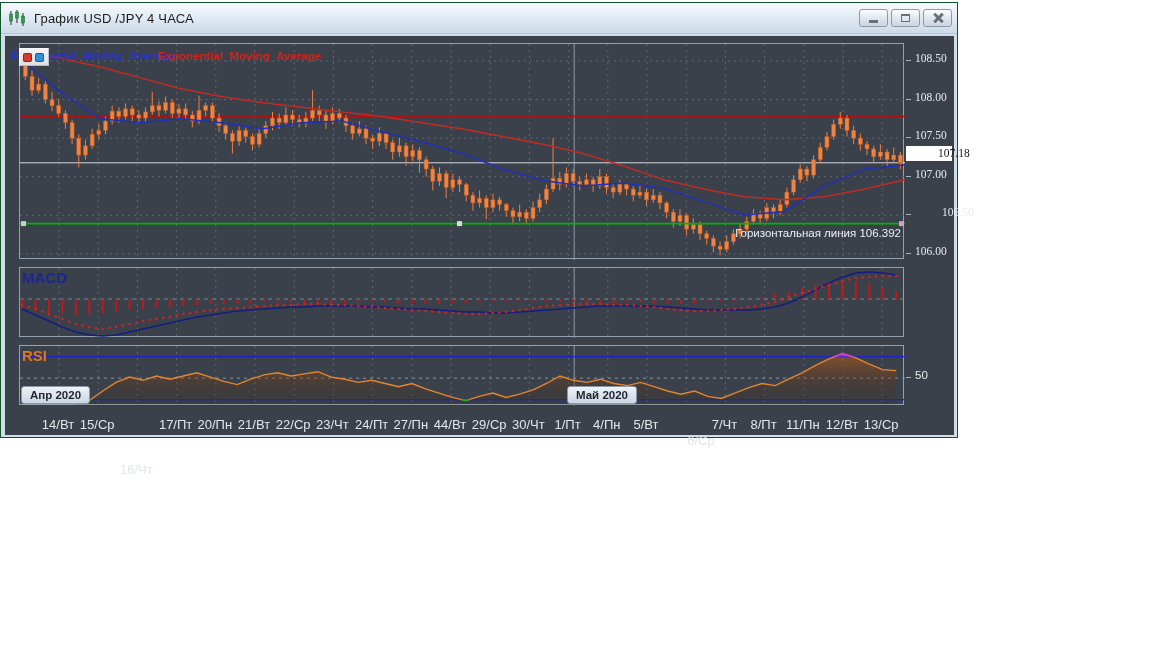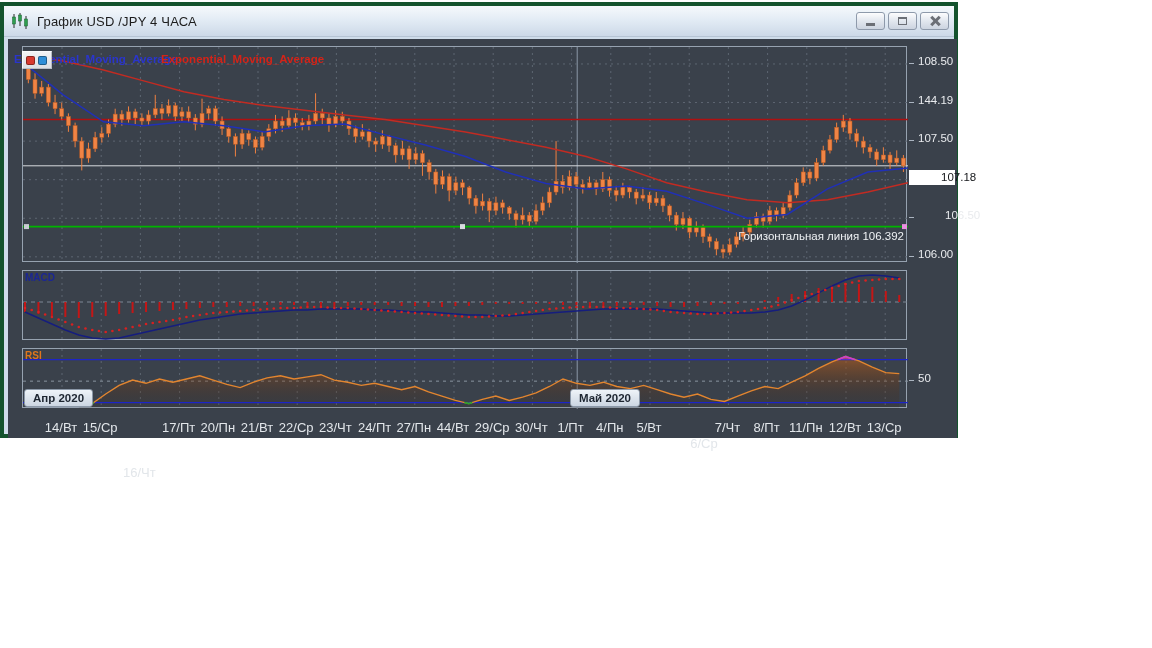--- a/index.html
+++ b/index.html
@@ -1,18 +1,18 @@
 <!DOCTYPE html>
 <html><head>
 <meta charset="utf-8">
 <style>
   * { margin:0; padding:0; box-sizing:border-box; }
   html,body { width:1152px; height:648px; background:#ffffff; font-family:"Liberation Sans", sans-serif; overflow:hidden; }
   .window { position:absolute; left:0; top:2px; width:958px; height:436px;
-    background:#cfdcea; border:4px solid #14532d; }
+    background:#cfdcea; border:1px solid #14532d; }
   .titlebar { position:relative; height:31px;
     background:linear-gradient(#f6f9fc, #e3ecf5 45%, #cdd9e8); display:flex; align-items:center;
     border-bottom:1px solid #b6c4d4; }
   .app-icon { margin-left:8px; width:18px; height:16px; }
   .title-text { margin-left:7px; font-size:13px; color:#1c1c1c; letter-spacing:.2px; }
   .win-buttons { position:absolute; right:5px; top:6px; display:flex; gap:3px; }
   .wbtn { width:29px; height:18px; border:1px solid #8e9aab; border-radius:3px;
     background:linear-gradient(#fdfdfe, #e4e9f0 45%, #ccd4e0); display:flex; align-items:center; justify-content:center; cursor:pointer; }
   .glyph-min { width:9px; height:3px; background:#6b6f76; margin-top:7px; }
   .glyph-max { width:9px; height:8px; border:1px solid #6b6f76; border-top:2px solid #6b6f76; background:transparent; }
@@ -33,21 +33,21 @@
     font-size:11.5px; padding:1px 0 2px 7px; }
   .date-axis { position:absolute; left:14px; top:377px; width:885px; height:20px; }
   .date-label { position:absolute; top:4px; transform:translateX(-50%); font-size:13px; color:#e2e6ea; white-space:nowrap; }
   .legend-item { position:absolute; top:14px; font-size:11.5px; font-weight:bold; white-space:nowrap; z-index:2; }
   #legend-blue { left:6px;  color:#2a35cc; }
   #legend-red  { left:153px; color:#d42318; }
   .mini-toolbar { position:absolute; left:14px; top:12px; width:30px; height:18px; z-index:3;
     background:linear-gradient(#f2f3f5,#dddfe3); border:1px solid #b7bcc4; border-top-color:#f8fafc; border-left-color:#f8fafc;
     display:flex; align-items:center; gap:3px; padding-left:3px; }
   .tb-sq { width:9px; height:9px; border-radius:2px; border:1px solid rgba(0,0,0,.35); cursor:pointer; }
-  .ind-label { position:absolute; font-size:10px; font-weight:bold; z-index:2; }
+  .ind-label { position:absolute; font-size:15px; font-weight:bold; z-index:2; }
   #macd-label { left:17px; top:233px; color:#1b2694; }
   #rsi-label  { left:17px; top:311px; color:#e0761c; }
   .month-chip { position:absolute; height:18px; padding:2px 8px 0 8px; font-size:11.5px; font-weight:bold; color:#1d2530;
     background:linear-gradient(#eef3f8,#ccd6e2); border:1px solid #8b98a8; border-radius:3px; z-index:4; cursor:pointer; }
   #month-apr { left:16px; top:350px; }
   #month-may { left:562px; top:350px; }
 </style>
 </head>
 <body>
 
@@ -675,28 +675,28 @@
           <line x1="55.8" y1="53.57142857142858" x2="69.25" y2="54.64285714285714" stroke="rgba(40,164,40,1)" stroke-width="1.6"></line>
           <polygon points="69.25,53.57142857142858 69.25,54.64285714285714 70.74444444444444,53.57142857142858 70.74444444444444,53.57142857142858" fill="rgba(40,164,40,0.45)" stroke="none"></polygon>
           <line x1="69.25" y1="54.64285714285714" x2="70.74444444444444" y2="53.57142857142858" stroke="rgba(40,164,40,1)" stroke-width="1.6"></line>
           <polygon points="441.3666666666666,53.57142857142858 441.3666666666666,53.57142857142858 445.84999999999997,54.64285714285714 445.84999999999997,53.57142857142858" fill="rgba(40,164,40,0.45)" stroke="none"></polygon>
           <line x1="441.3666666666666" y1="53.57142857142858" x2="445.84999999999997" y2="54.64285714285714" stroke="rgba(40,164,40,1)" stroke-width="1.6"></line>
           <polygon points="445.84999999999997,53.57142857142858 445.84999999999997,54.64285714285714 449.2125,53.57142857142858 449.2125,53.57142857142858" fill="rgba(40,164,40,0.45)" stroke="none"></polygon>
           <line x1="445.84999999999997" y1="54.64285714285714" x2="449.2125" y2="53.57142857142858" stroke="rgba(40,164,40,1)" stroke-width="1.6"></line>
         </svg>
     </div>
 
-    <div class="axis-col" id="price-axis" style="top:7px;height:216px;">
+    <div class="axis-col" id="price-axis" style="top:7px;height:216px;font-family:Liberation Serif, serif;">
         <span class="axis-label" style="top: 8.97143px;">108.50</span>
-        <span class="axis-label" style="top: 47.5429px;">144.19</span>
+        <span class="axis-label" style="top: 47.5429px;">108.00</span>
         <span class="axis-label" style="top: 86.1143px;">107.50</span>
         <span class="axis-label" style="top: 124.686px;">107.00</span>
         <span class="axis-label" style="top: 163.257px; padding-left: 37px;">106.50</span>
         <span class="axis-label" style="top: 201.829px;">106.00</span>
-        <div class="price-tag" style="top: 124px; padding-left: 32px;">107.18</div>
+        <div class="price-tag" style="top: 103px; padding-left: 32px;">107.18</div>
       </div>
     <div class="axis-col" id="rsi-axis" style="top:309px;height:60px;">
       <span class="axis-label" id="rsi-mid" style="top: 24.1429px;">50</span>
     </div>
 
     <div class="date-axis" id="date-axis">
         <span class="date-label" style="left: 39px;">14/Вт</span>
         <span class="date-label" style="left: 78.2px;">15/Ср</span>
         <span class="date-label" style="left: 117.4px; margin-top: 45px;">16/Чт</span>
         <span class="date-label" style="left: 156.6px;">17/Пт</span>

